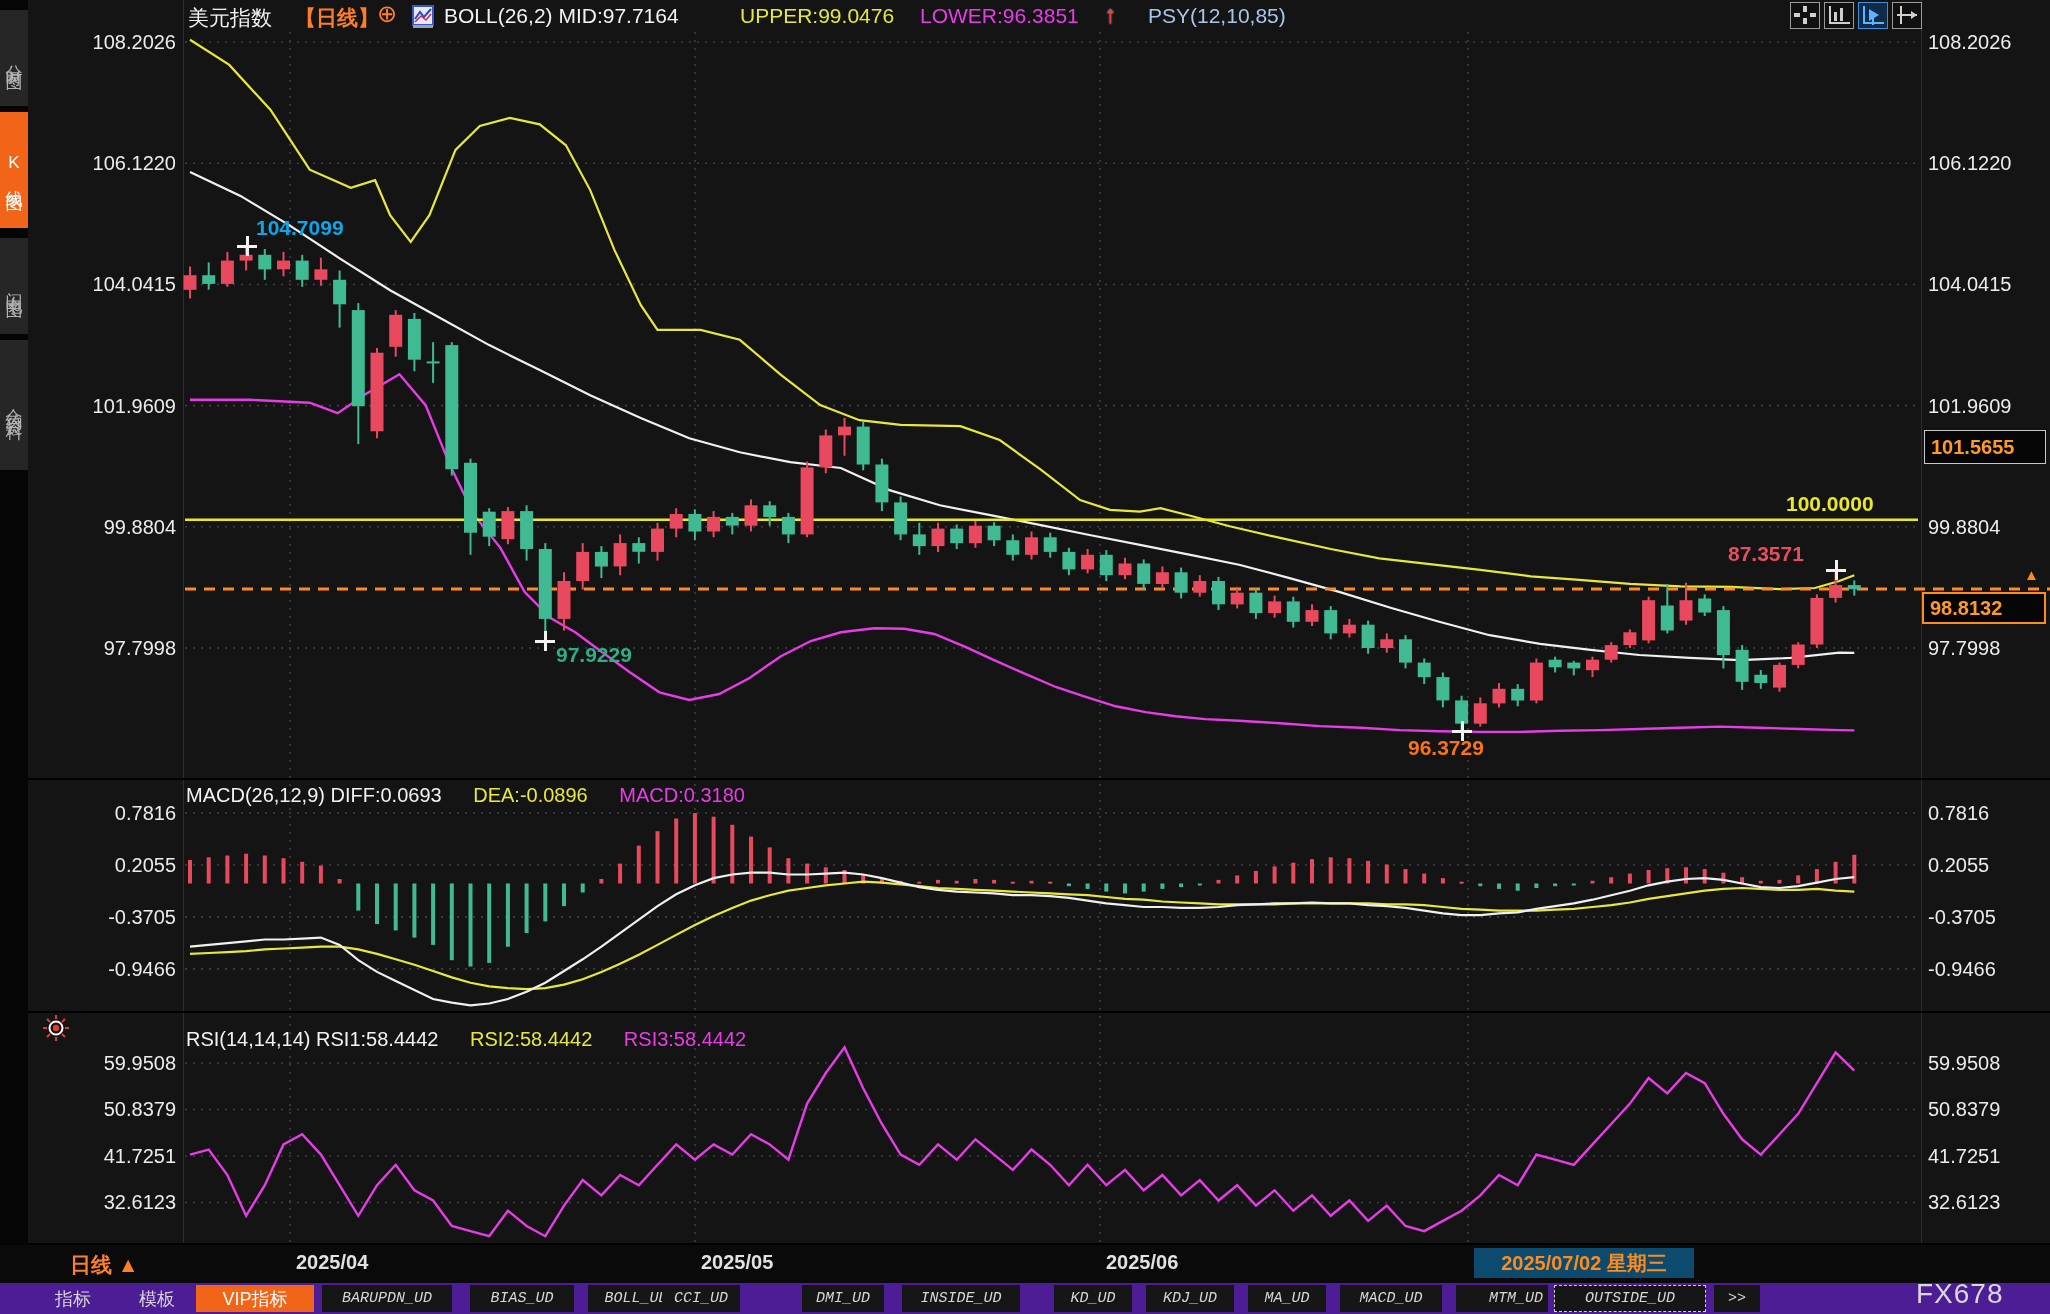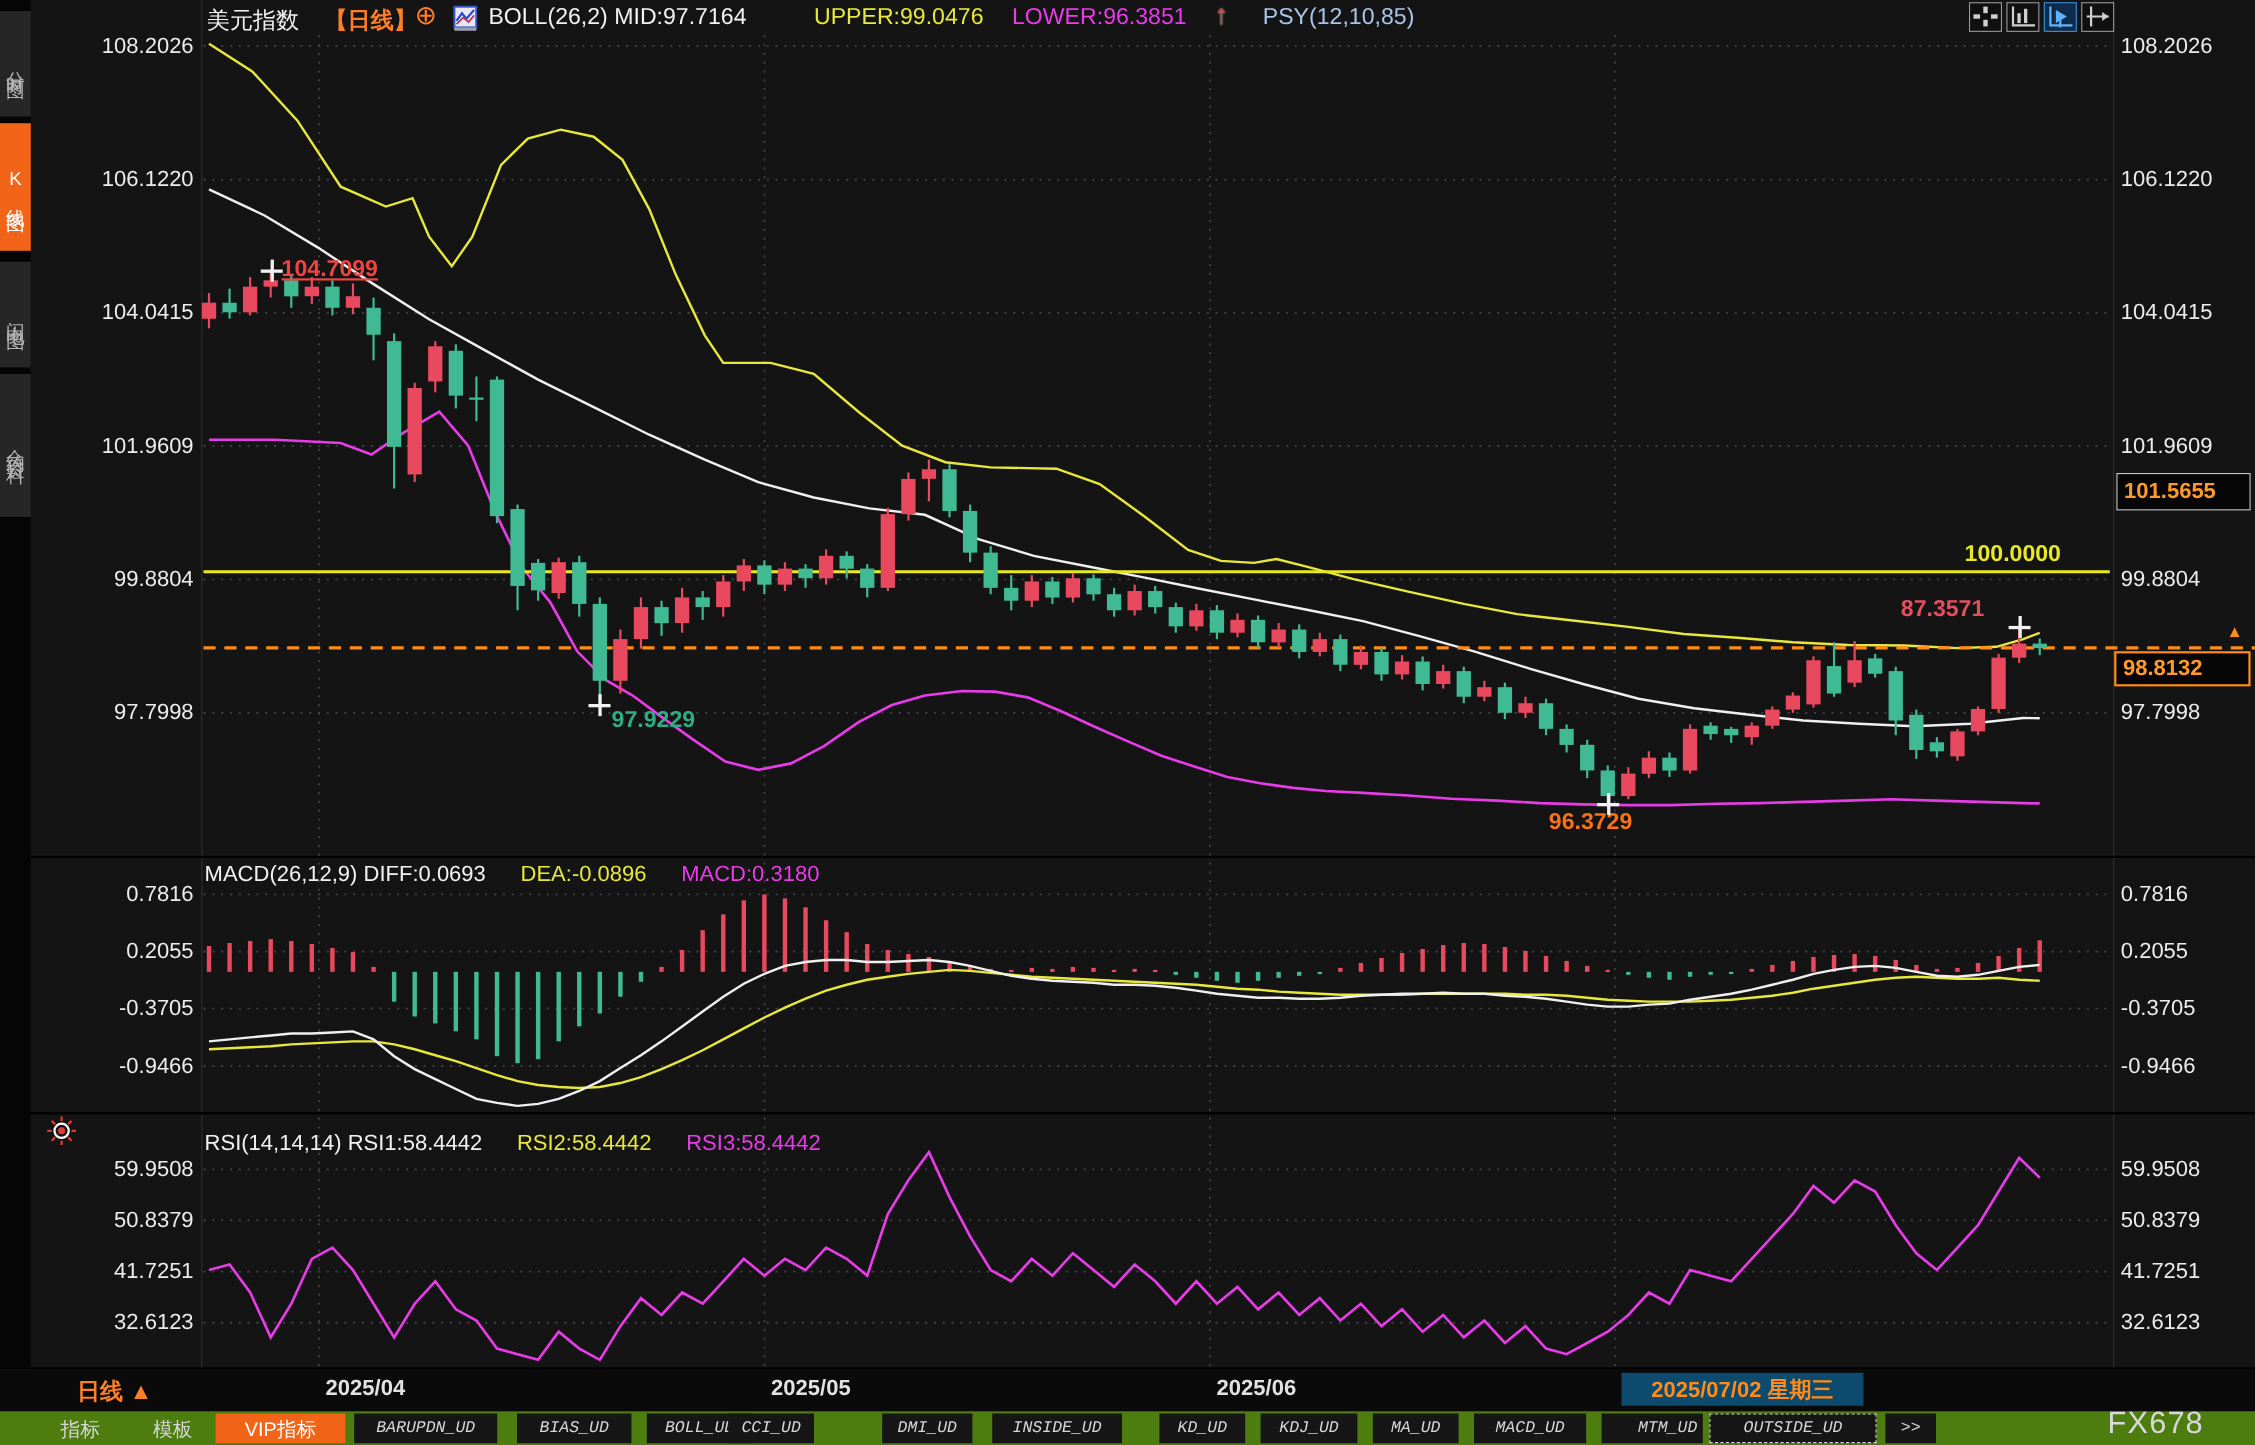--- a/index.html
+++ b/index.html
@@ -25,21 +25,21 @@
   
   .tagbox{position:absolute;font-size:20px;font-weight:bold;color:#ff9a2a;
     background:#060606;box-sizing:border-box;display:flex;align-items:center;padding-left:6px;}
   
   #xaxis{position:absolute;left:0;top:1245px;width:2050px;height:38px;background:#0a0a0a;}
   .month-lbl{position:absolute;top:6px;font-size:20px;font-weight:bold;color:#e2e2e2;white-space:nowrap;}
   #period-label{position:absolute;left:70px;top:6px;color:#ff7f27;font-size:21px;font-weight:bold;cursor:pointer;}
   #date-box{position:absolute;left:1474px;top:3px;width:220px;height:30px;background:#0c4a6e;
     color:#ff8c1a;font-size:20px;font-weight:bold;display:flex;align-items:center;justify-content:center;}
   
-  #toolbar{position:absolute;left:0;top:1283px;width:2050px;height:31px;background:#4d7c0f;}
+  #toolbar{position:absolute;left:0;top:1283px;width:2050px;height:31px;background:#4c1d95;}
   .tb-item{position:absolute;top:2px;height:27px;background:#161616;color:#d6d6d6;
     display:flex;align-items:center;justify-content:center;font-size:16px;cursor:pointer;box-sizing:border-box;}
   .tb-item.mono{font-family:"Liberation Mono","DejaVu Sans Mono",monospace;font-size:15px;font-style:italic;}
   .tb-item.plain{background:transparent;font-size:18px;}
   .tb-item.vip{background:#f26418;color:#fff;font-size:18px;}
   .tb-item.focused{border:1px dashed #cfcfcf;}
   #watermark{position:absolute;left:1916px;top:1278px;font-size:28px;color:#d8d8d8;letter-spacing:1px;}
   .cross{position:absolute;width:20px;height:20px;}
   .cross:before,.cross:after{content:"";position:absolute;background:#f2f2f2;}
   .cross:before{left:9px;top:0;width:2.5px;height:20px;}
@@ -466,21 +466,21 @@
           <line x1="20" y1="20" x2="23" y2="23"></line>
         <line x1="23" y1="5" x2="20" y2="8"></line>
           <line x1="8" y1="20" x2="5" y2="23"></line>
       </g>
       <circle cx="14" cy="14" r="6.5" fill="none" stroke="#ffffff" stroke-width="2"></circle>
       <circle cx="14" cy="14" r="3.2" fill="#e53935"></circle>
     </svg>
   </div>
 
   <div id="annos">
-      <div class="anno" style="left: 256px; top: 233px; color: #ef4444; text-decoration: underline;">104.7099</div>
+      <div class="anno" style="left: 256px; top: 216px; color: #0ea5e9;">104.7099</div>
       <div class="anno" style="left: 556px; top: 643px; color: rgb(47, 174, 134);">97.9229</div>
       <div class="anno" style="left: 1408px; top: 736px; color: #f97316;">96.3729</div>
       <div class="anno" style="left: 1728px; top: 542px; color: rgb(227, 79, 95);">87.3571</div>
       <div class="anno" style="left: 1786px; top: 492px; color: rgb(232, 232, 37);">100.0000</div>
       <div class="cross" style="left: 237px; top: 236px;"></div>
       <div class="cross" style="left: 535px; top: 631px;"></div>
       <div class="cross" style="left: 1452px; top: 721px;"></div>
       <div class="cross" style="left: 1826px; top: 560px;"></div>
       <div class="tagbox" style="left: 1924px; top: 430px; width: 122px; height: 34px; border: 1px solid rgb(200, 200, 200);">101.5655</div>
       <div class="tagbox" style="left: 1922px; top: 592px; width: 124px; height: 32px; border: 2px solid rgb(255, 140, 26);">98.8132</div>

